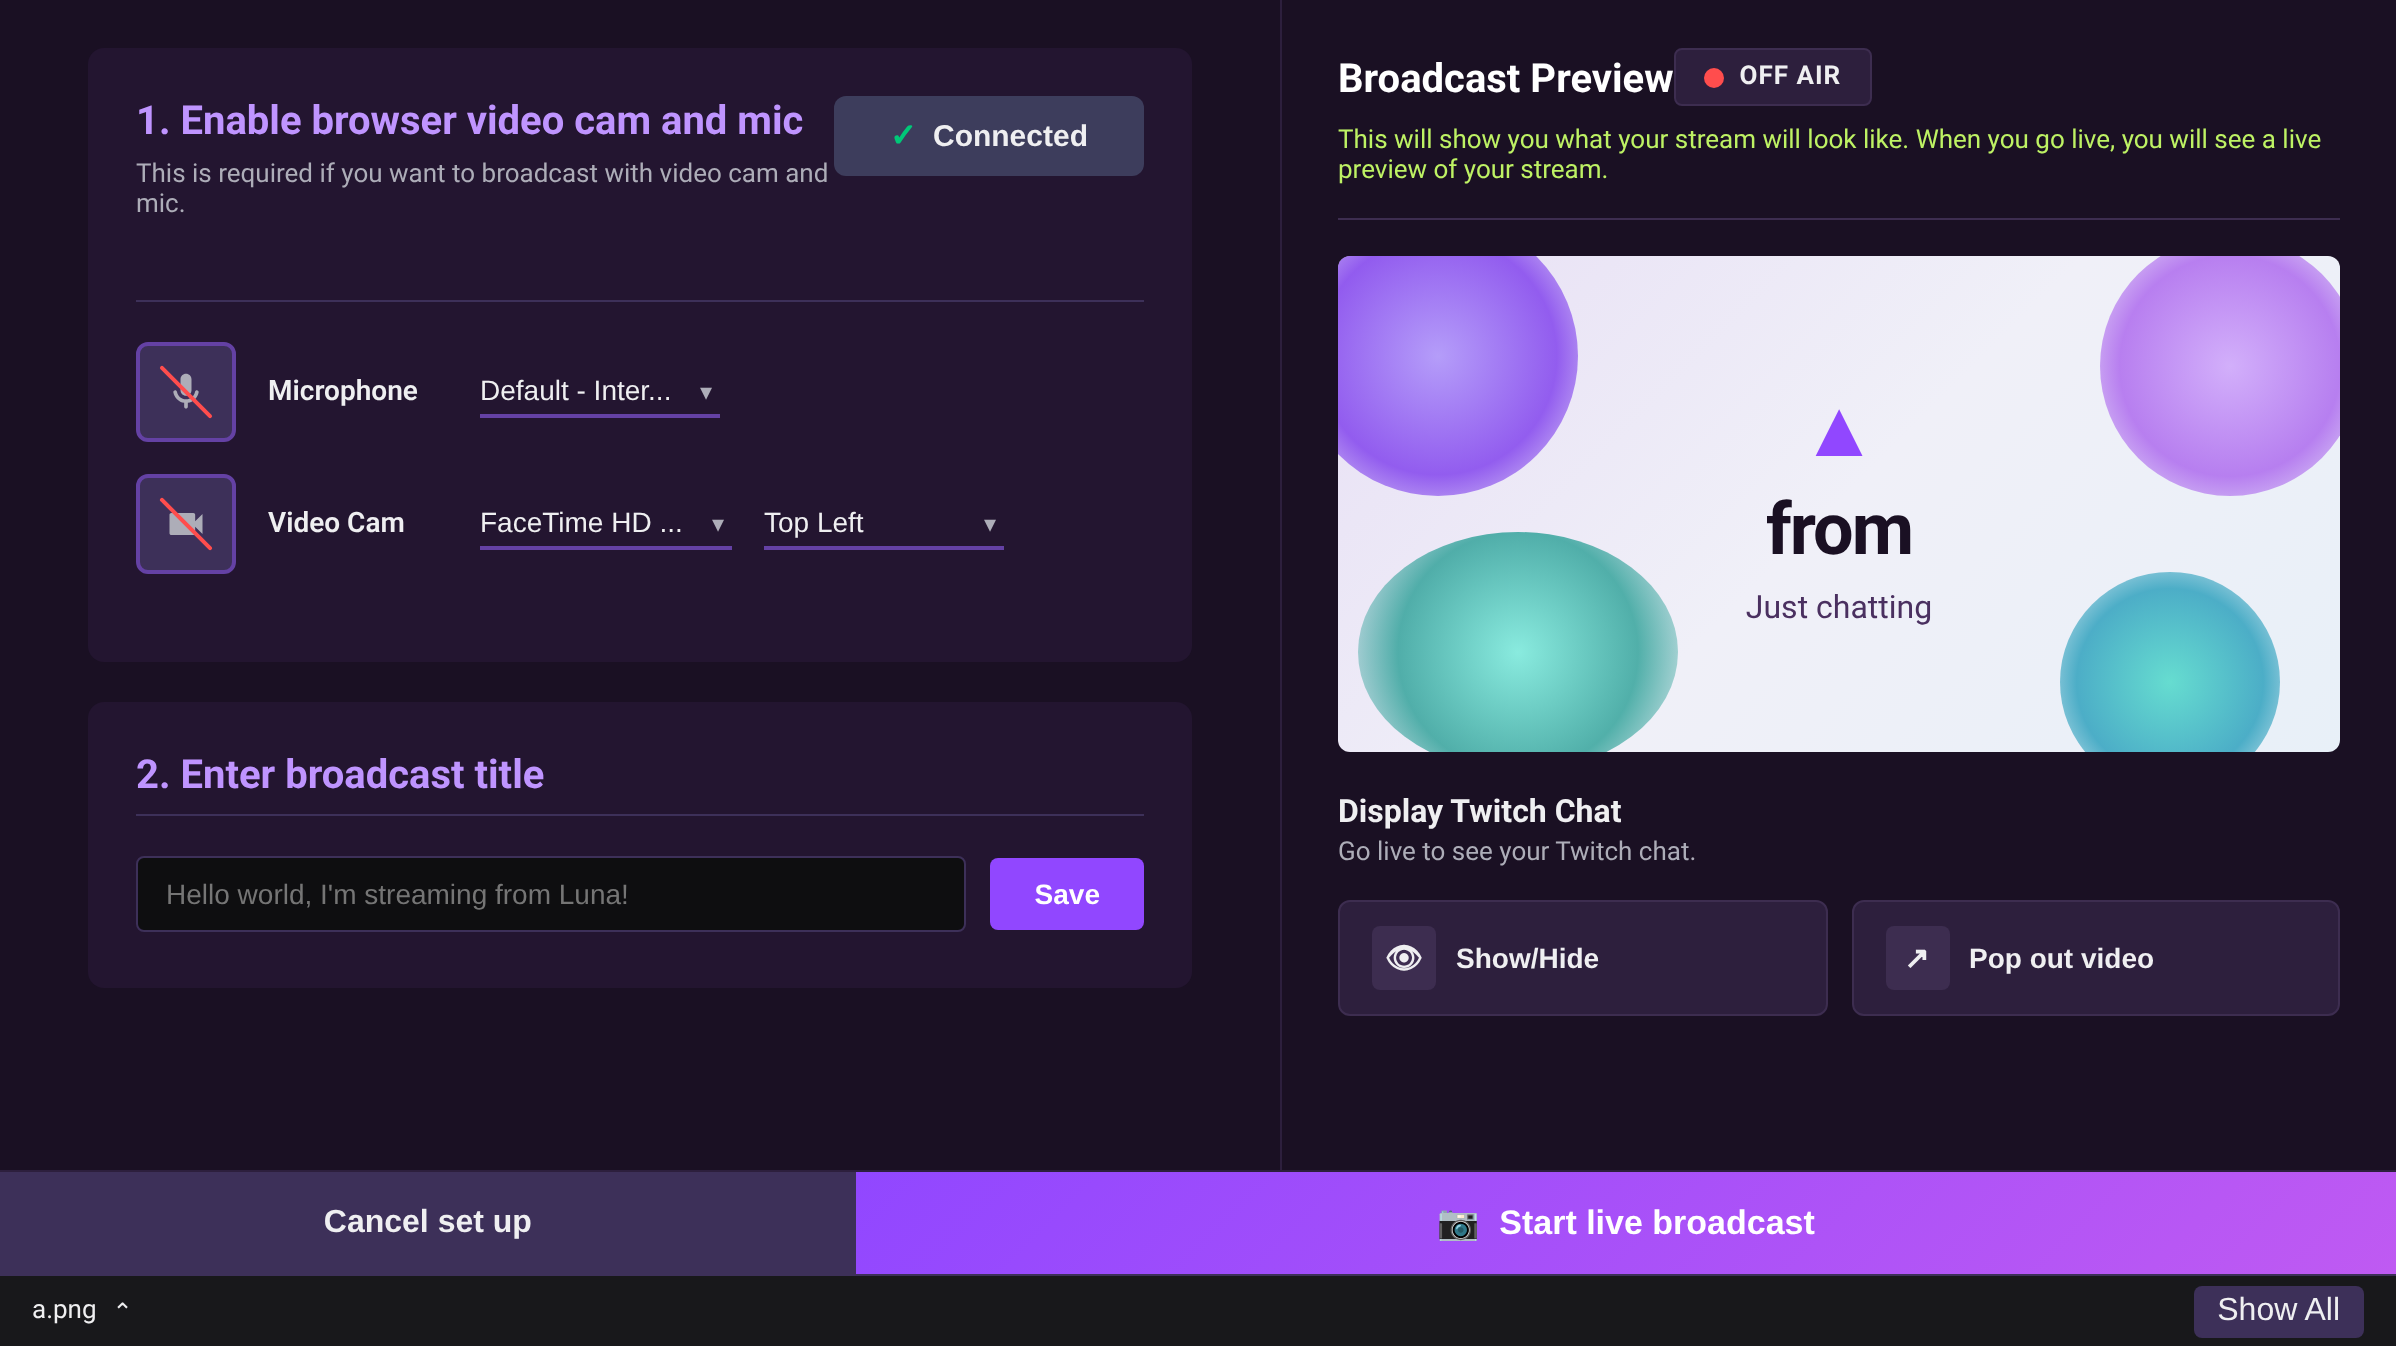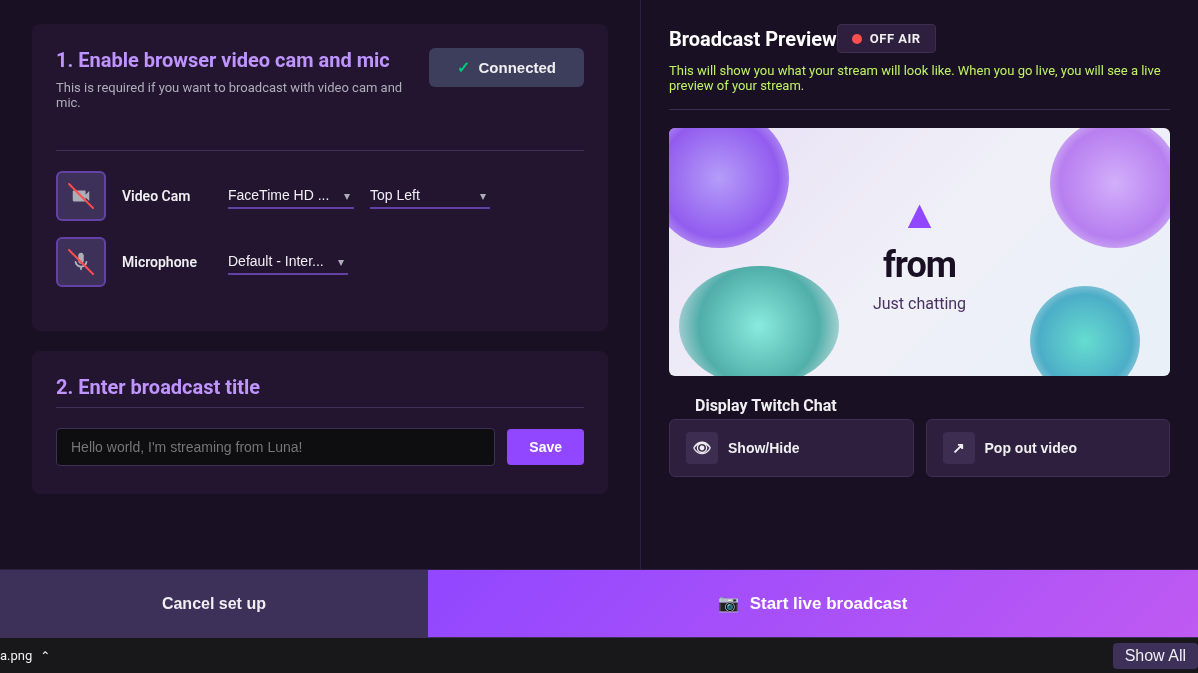--- a/index.html
+++ b/index.html
@@ -16,21 +16,21 @@
 
     .main-content {
       display: flex;
       flex: 1;
       overflow: hidden;
     }
 
     
     .left-panel {
       width: 640px;
-      padding: 24px 32px;
+      padding: 24px 44px;
       background: #1a1023;
       display: flex;
       flex-direction: column;
       gap: 0;
       overflow-y: auto;
     }
 
     .section {
       background: #231530;
       border-radius: 8px;
@@ -196,21 +196,21 @@
 
     .link-text {
       color: #9147ff;
       text-decoration: none;
       cursor: pointer;
     }
 
     
     .bottom-bar {
       display: flex;
-      height: 68px;
+      height: 52px;
       background: #1a1023;
       border-top: 1px solid #2d1f3d;
     }
 
     .cancel-btn {
       flex: 1;
       background: #3d3059;
       border: none;
       color: #efeff1;
       font-size: 16px;
@@ -374,21 +374,20 @@
       font-size: 16px;
       color: #4a3060;
     }
 
     
     .chat-section-title {
       font-size: 16px;
       font-weight: 700;
       color: #efeff1;
       margin-bottom: 4px;
-      margin-left: 26px;
     }
 
     .chat-section-desc {
       font-size: 13px;
       color: #adadb8;
       margin-bottom: 16px;
     }
 
     .chat-buttons {
       display: flex;
@@ -423,21 +422,21 @@
     }
 
     
     .download-bar {
       height: 36px;
       background: #18181b;
       border-top: 1px solid #3d3059;
       display: flex;
       align-items: center;
       justify-content: space-between;
-      padding: 0 0;
+      padding: 0 16px;
       font-size: 13px;
       color: #efeff1;
     }
 
     .download-left {
       display: flex;
       align-items: center;
       gap: 8px;
     }
 
@@ -485,55 +484,55 @@
           </div>
           <div class="section-subtitle">This is required if you want to broadcast with video cam and mic.</div>
         </div>
         <button class="connected-btn">
           <span class="check">✓</span>
           <span>Connected</span>
         </button>
       </div>
 
       <hr class="divider">
+
+      <div class="device-row">
+        <div class="device-icon-btn">
+          <svg class="mic-icon-svg" viewBox="0 0 24 24">
+            <path d="M12 14c1.66 0 3-1.34 3-3V5c0-1.66-1.34-3-3-3S9 3.34 9 5v6c0 1.66 1.34 3 3 3zm5.91-3c-.49 0-.9.36-.98.85C16.52 14.2 14.47 16 12 16s-4.52-1.8-4.93-4.15c-.08-.49-.49-.85-.98-.85-.61 0-1.09.54-1 1.14.49 3 2.89 5.35 5.91 5.78V20c0 .55.45 1 1 1s1-.45 1-1v-2.08c3.02-.43 5.42-2.78 5.91-5.78.1-.6-.39-1.14-1-1.14z"></path>
+          </svg>
+          <div class="slash-line"></div>
+        </div>
+        <div class="device-label">Microphone</div>
+        <div class="select-wrapper">
+          <select class="device-select">
+            <option>Default - Inter...</option>
+          </select>
+        </div>
+      </div>
 
       <div class="device-row">
         <div class="device-icon-btn">
           <svg class="cam-icon-svg" viewBox="0 0 24 24">
             <path d="M17 10.5V7c0-.55-.45-1-1-1H4c-.55 0-1 .45-1 1v10c0 .55.45 1 1 1h12c.55 0 1-.45 1-1v-3.5l4 4v-11l-4 4z"></path>
           </svg>
           <div class="slash-line"></div>
         </div>
         <div class="device-label">Video Cam</div>
         <div class="select-wrapper">
           <select class="device-select">
             <option>FaceTime HD ...</option>
           </select>
         </div>
         <div class="select-wrapper">
           <select class="device-select">
             <option>Top Left</option>
           </select>
         </div>
       </div>
-
-      <div class="device-row">
-        <div class="device-icon-btn">
-          <svg class="mic-icon-svg" viewBox="0 0 24 24">
-            <path d="M12 14c1.66 0 3-1.34 3-3V5c0-1.66-1.34-3-3-3S9 3.34 9 5v6c0 1.66 1.34 3 3 3zm5.91-3c-.49 0-.9.36-.98.85C16.52 14.2 14.47 16 12 16s-4.52-1.8-4.93-4.15c-.08-.49-.49-.85-.98-.85-.61 0-1.09.54-1 1.14.49 3 2.89 5.35 5.91 5.78V20c0 .55.45 1 1 1s1-.45 1-1v-2.08c3.02-.43 5.42-2.78 5.91-5.78.1-.6-.39-1.14-1-1.14z"></path>
-          </svg>
-          <div class="slash-line"></div>
-        </div>
-        <div class="device-label">Microphone</div>
-        <div class="select-wrapper">
-          <select class="device-select">
-            <option>Default - Inter...</option>
-          </select>
-        </div>
-      </div>
     </div>
 
     <div class="section">
       <div class="section-title">
         <span>2.</span>
         <span>Enter broadcast title</span>
       </div>
       <hr class="divider">
       <div class="broadcast-input-row">
         <input class="broadcast-input" type="text" placeholder="Hello world, I'm streaming from Luna!" style="">
@@ -561,20 +560,21 @@
       <div class="preview-center">
         <div class="luna-logo">
           <div class="luna-icon">▲</div>
           <div class="luna-name">from</div>
         </div>
         <div class="luna-subtitle">Just chatting</div>
       </div>
     </div>
 
     <div class="chat-section-title">Display Twitch Chat</div>
+    <div class="chat-section-desc">Go live to see your Twitch chat.</div>
     <div class="chat-buttons">
       <button class="chat-action-btn">
         <div class="chat-icon">👁</div>
         <span>Show/Hide</span>
       </button>
       <button class="chat-action-btn">
         <div class="chat-icon">↗</div>
         <span>Pop out video</span>
       </button>
     </div>

